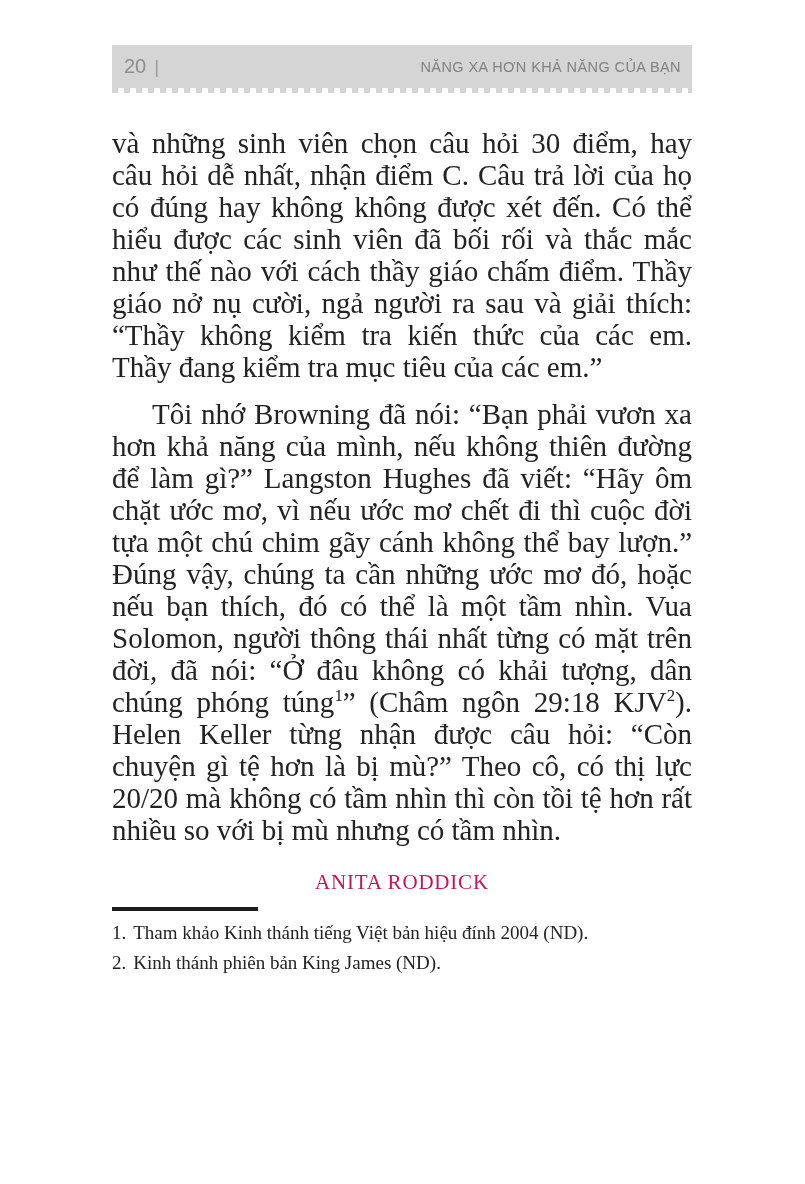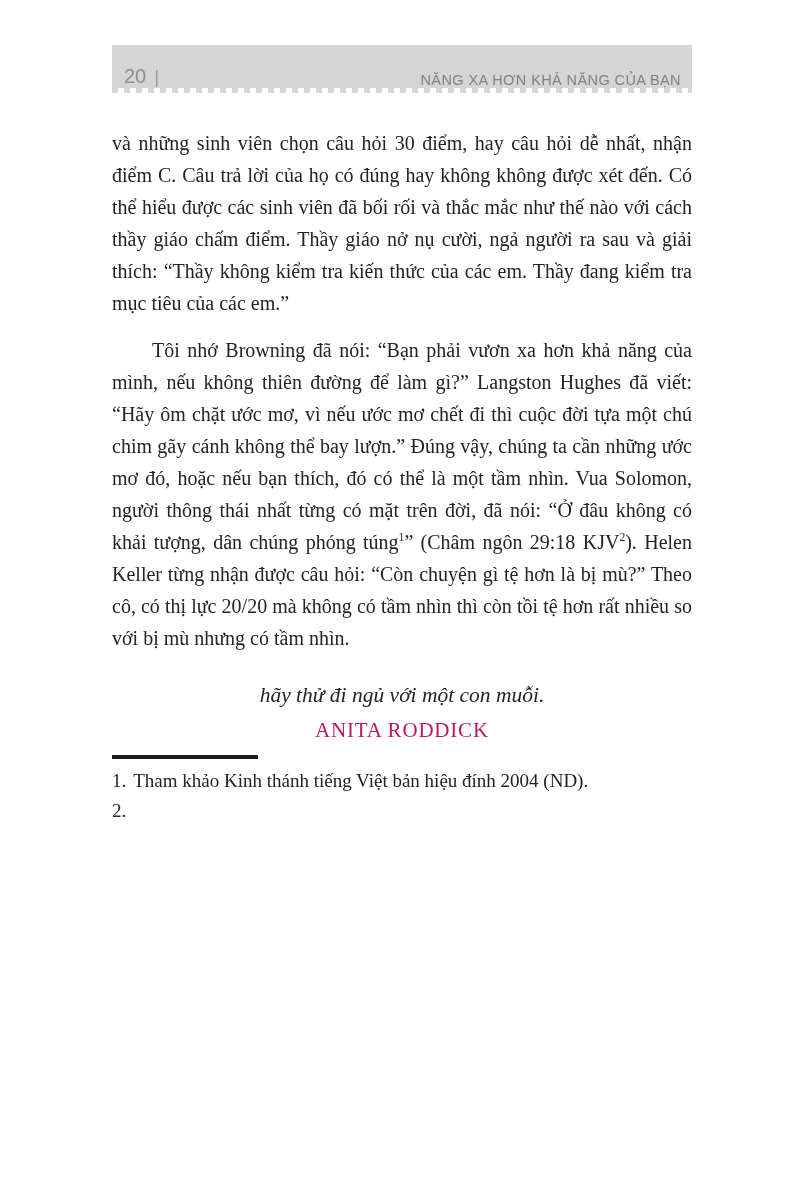--- a/index.html
+++ b/index.html
@@ -20,21 +20,21 @@
 
   
   .header-bar {
     position: absolute;
     left: 112px;
     top: 45px;
     width: 580px;
     height: 43px;
     background: #d4d5d4;
     display: flex;
-    align-items: flex-end;
+    align-items: center;
     justify-content: space-between;
     padding: 0 11px 0 12px;
     font-family: "Liberation Sans", sans-serif;
   }
   .header-bar::after {
     content: "";
     position: absolute;
     left: 0;
     right: 0;
     top: 100%;
@@ -67,21 +67,21 @@
   
   .content {
     position: absolute;
     left: 112px;
     top: 127px;
     width: 580px;
     color: #232323;
   }
   p.para {
     margin: 0 0 15px 0;
-    font-size: 20px;
+    font-size: 29px;
     line-height: 32px;
     text-align: justify;
     color: #232323;
   }
   p.para.indent { text-indent: 40px; }
   p.para sup {
     font-size: 0.58em;
     line-height: 0;
     vertical-align: super;
   }
@@ -140,32 +140,32 @@
 
   <div class="content">
 
     <div>
         <p class="para"><span>và những sinh viên chọn câu hỏi 30 điểm, hay câu hỏi dễ nhất, nhận điểm C. Câu trả lời của họ có đúng hay không không được xét đến. Có thể hiểu được các sinh viên đã bối rối và thắc mắc như thế nào với cách thầy giáo chấm điểm. Thầy giáo nở nụ cười, ngả người ra sau và giải thích: “Thầy không kiểm tra kiến thức của các em. Thầy đang kiểm tra mục tiêu của các em.”</span></p>
         <p class="para indent"><span>Tôi nhớ Browning đã nói: “Bạn phải vươn xa hơn khả năng của mình, nếu không thiên đường để làm gì?” Langston Hughes đã viết: “Hãy ôm chặt ước mơ, vì nếu ước mơ chết đi thì cuộc đời tựa một chú chim gãy cánh không thể bay lượn.” Đúng vậy, chúng ta cần những ước mơ đó, hoặc nếu bạn thích, đó có thể là một tầm nhìn. Vua Solomon, người thông thái nhất từng có mặt trên đời, đã nói: “Ở đâu không có khải tượng, dân chúng phóng túng</span><sup>1</sup><span>” (Châm ngôn 29:18 KJV</span><sup>2</sup><span>). Helen Keller từng nhận được câu hỏi: “Còn chuyện gì tệ hơn là bị mù?” Theo cô, có thị lực 20/20 mà không có tầm nhìn thì còn tồi tệ hơn rất nhiều so với bị mù nhưng có tầm nhìn.</span></p>
       </div>
 
     <div class="quote-block">
       <div>
-          <div class="quote-line">hãy thử đi ngủ với một con muỗi.</div>
         </div>
       <div class="attribution">ANITA RODDICK</div>
     </div>
 
     <div class="footnote-rule"></div>
 
     <div class="footnotes">
         <div class="footnote">
           <span class="fn-num">1.</span>
           <span>Tham khảo Kinh thánh tiếng Việt bản hiệu đính 2004 (ND).</span>
         </div>
         <div class="footnote">
           <span class="fn-num">2.</span>
+          <span>Kinh thánh phiên bản King James (ND).</span>
         </div>
       </div>
 
   </div>
 
 </div>
 
 </body></html>

